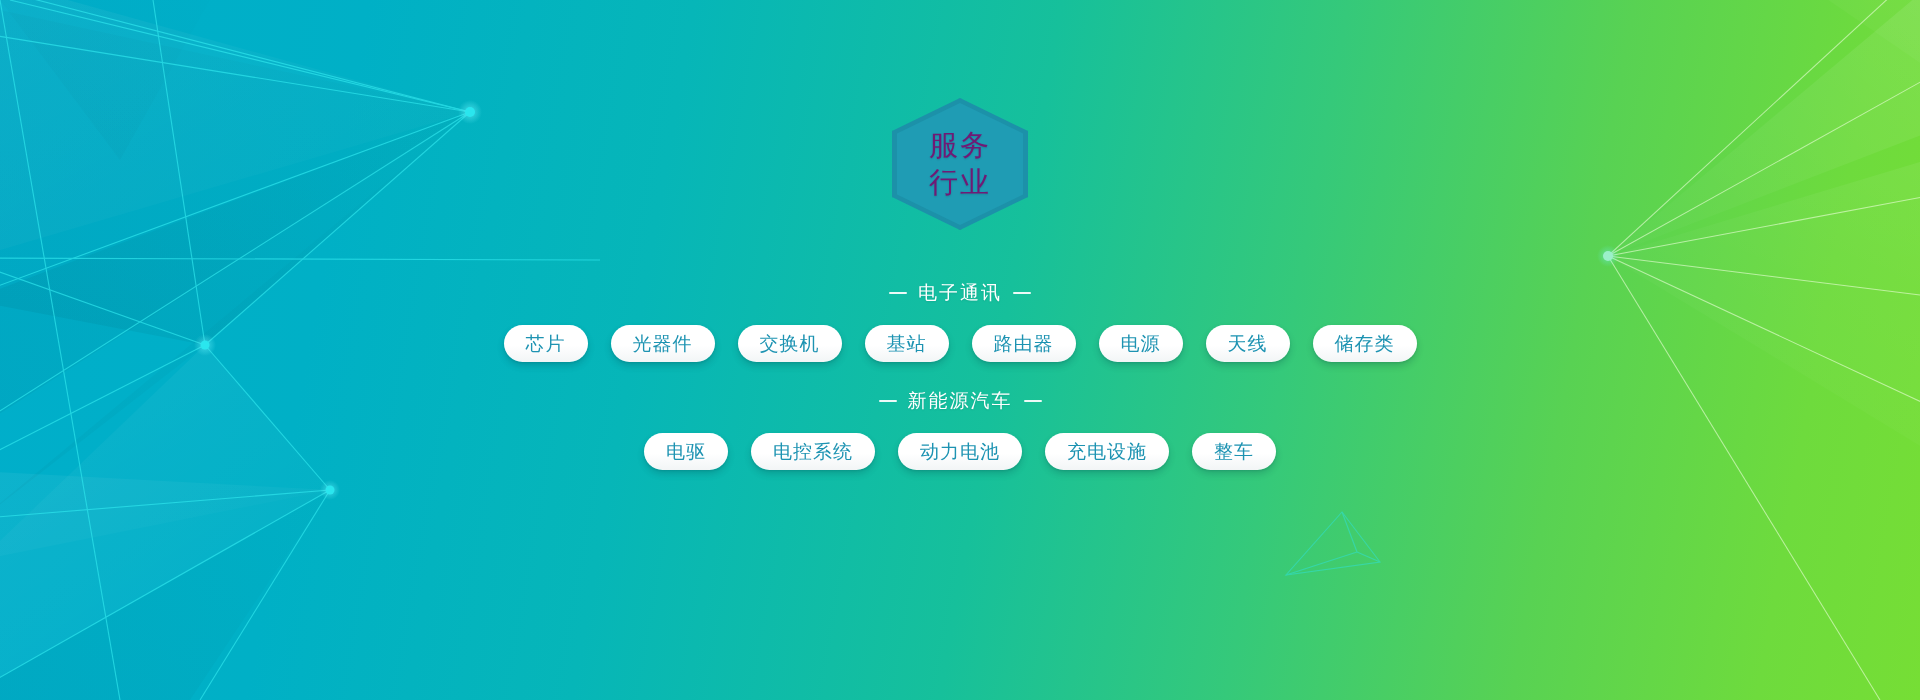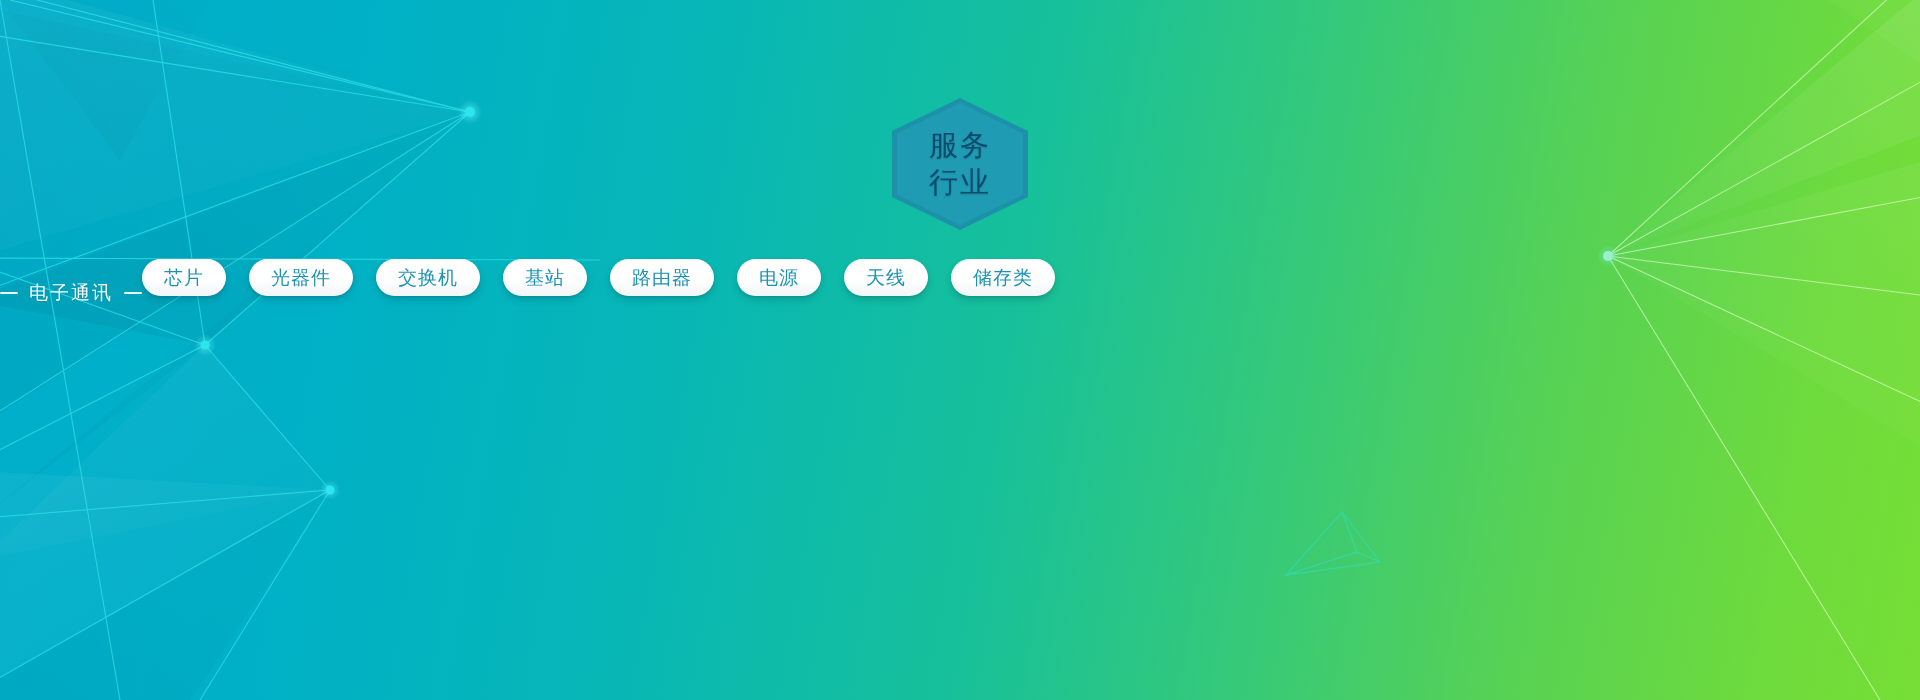--- a/index.html
+++ b/index.html
@@ -40,26 +40,26 @@
     box-shadow:0 2px 10px rgba(0,40,50,.18);
   }
   .hex-inner{
     position:absolute;left:5px;top:5px;right:5px;bottom:5px;
     background:#1f9cb4;
     clip-path:polygon(50% 0%,100% 25%,100% 75%,50% 100%,0% 75%,0% 25%);
   }
   .hex-label{
     position:absolute;inset:0;
     display:flex;flex-direction:column;align-items:center;justify-content:center;
-    color:#0c4a6e;font-size:29px;line-height:1.28;letter-spacing:2px;
+    color:#701a75;font-size:29px;line-height:1.28;letter-spacing:2px;
     font-weight:400;text-shadow:0 1px 2px rgba(0,0,0,.14);
   }
 
   
-  .sec{display:flex;flex-direction:row;align-items:center;width:100%;}
+  .sec{display:flex;flex-direction:column;align-items:center;width:100%;}
   .sec-head{
     color:#ffffff;font-size:19px;letter-spacing:2px;font-weight:400;
     display:flex;align-items:center;gap:11px;
     text-shadow:0 1px 2px rgba(0,0,0,.10);
     white-space:nowrap;
   }
   .dash{display:inline-block;width:18px;height:2px;background:#ffffff;opacity:.92;border-radius:1px;}
 
   
   .chips{
@@ -196,16 +196,30 @@
         <div class="chip">光器件</div>
         <div class="chip">交换机</div>
         <div class="chip">基站</div>
         <div class="chip">路由器</div>
         <div class="chip">电源</div>
         <div class="chip">天线</div>
         <div class="chip">储存类</div>
       </div>
     </div>
 
+    <div class="sec">
+      <div class="sec-head gap-head-n">
+        <span class="dash"></span>
+        <span>新能源汽车</span>
+        <span class="dash"></span>
+      </div>
+      <div class="chips gap-chips">
+        <div class="chip">电驱</div>
+        <div class="chip">电控系统</div>
+        <div class="chip">动力电池</div>
+        <div class="chip">充电设施</div>
+        <div class="chip">整车</div>
+      </div>
+    </div>
 
 
   </div>
 </div>
 
 </body></html>

